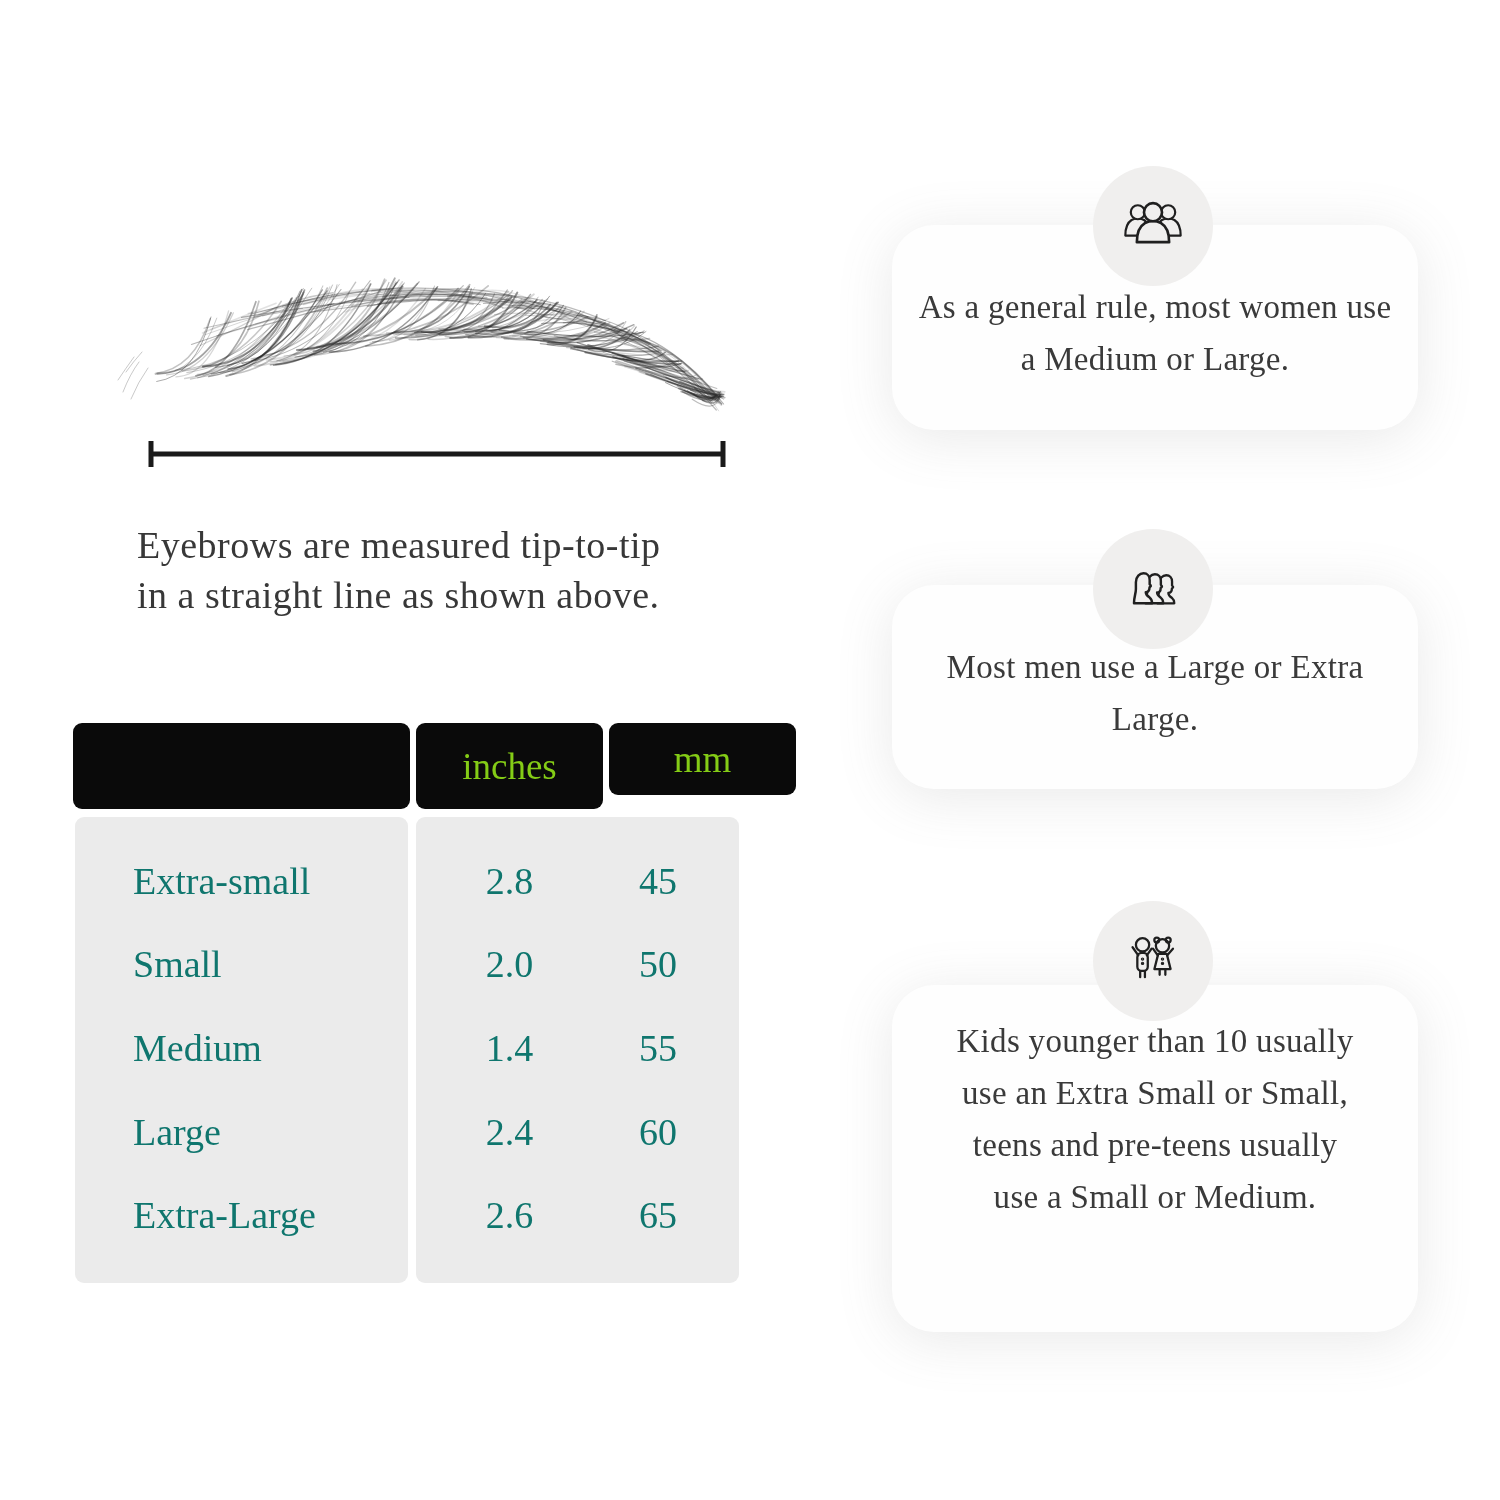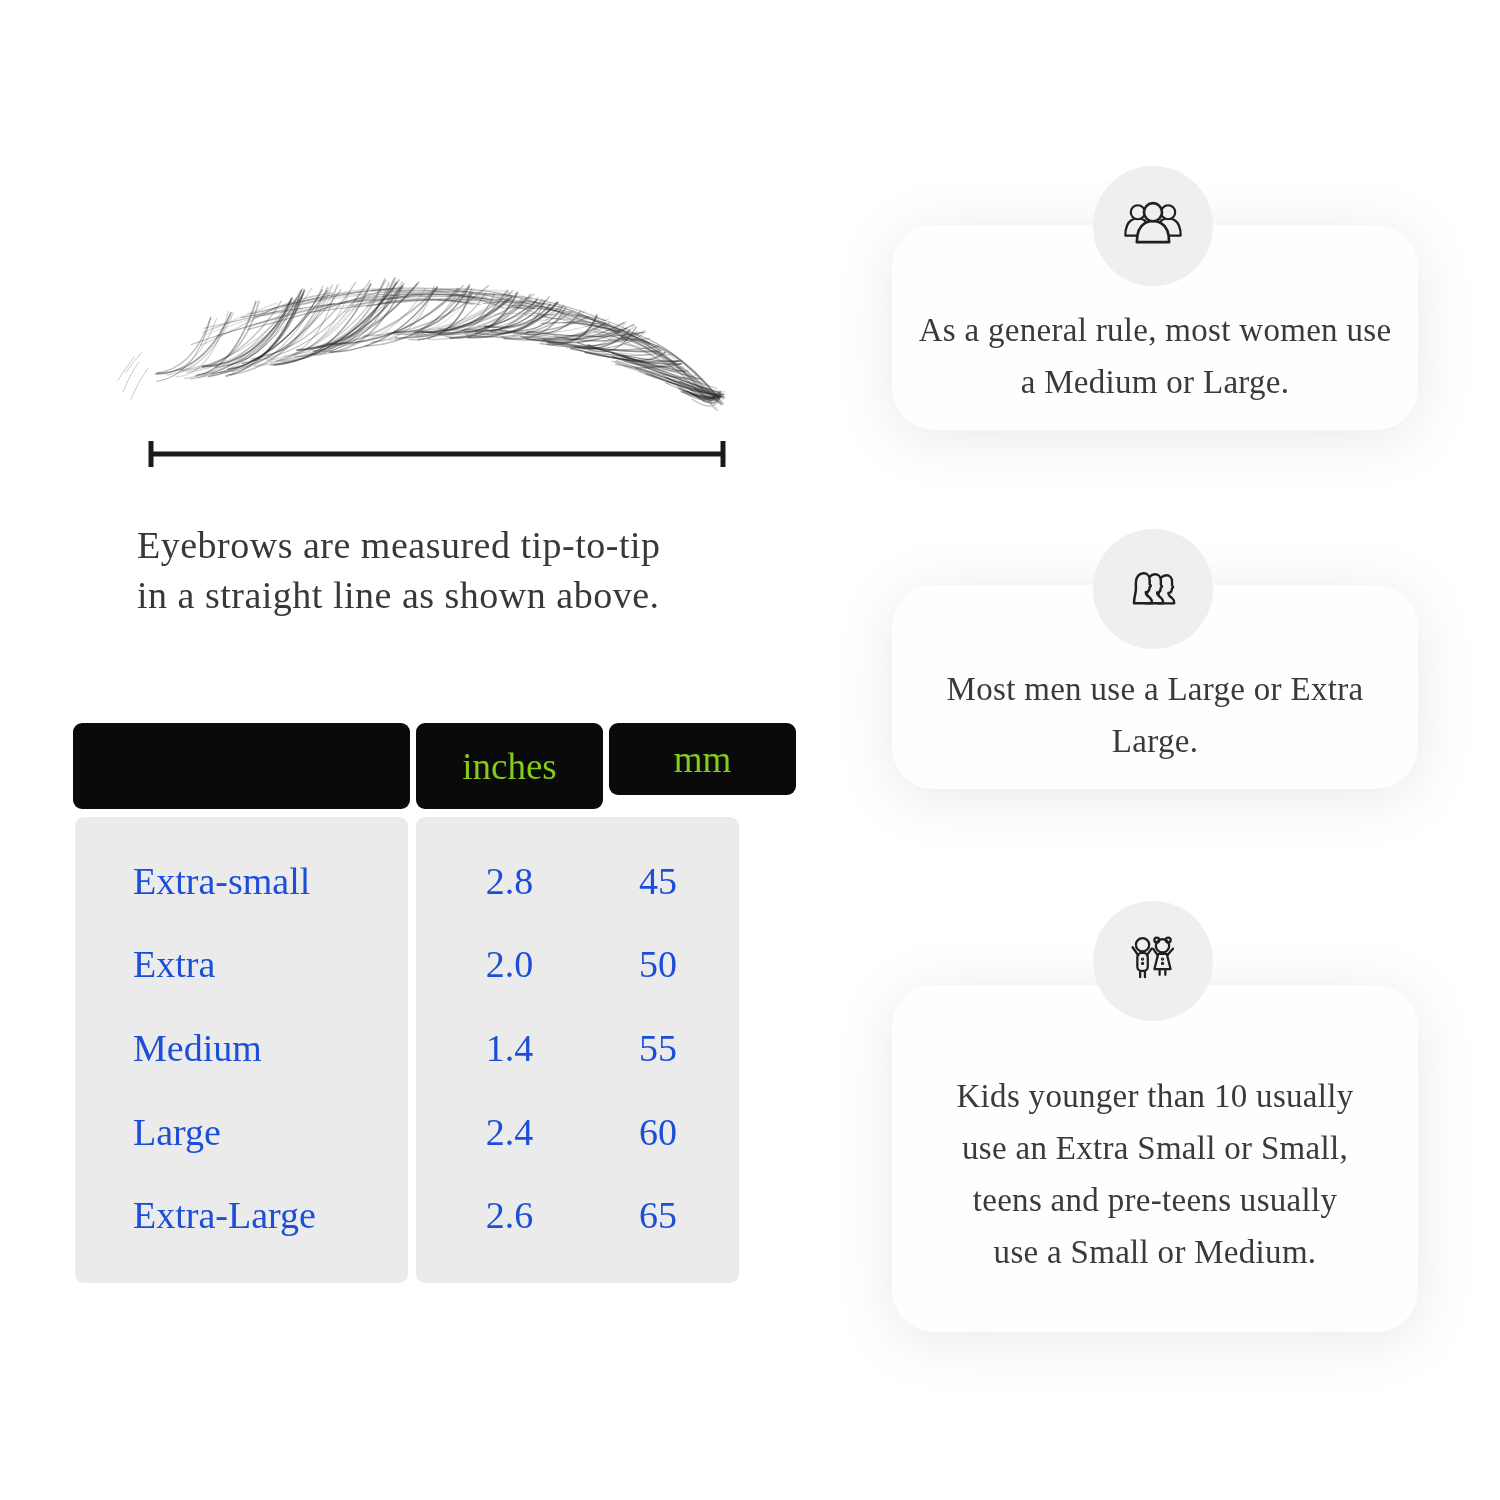--- a/index.html
+++ b/index.html
@@ -18,31 +18,31 @@
     font-size:38px;line-height:50px;color:#383838;letter-spacing:0.5px;
   }
   
   .th{position:absolute;background:#0a0a0a;border-radius:9px;color:#84cc16;
       display:flex;align-items:center;justify-content:center;font-size:37px;}
   .th1{left:73px;top:723px;width:337px;height:86px;}
   .th2{left:416px;top:723px;width:187px;height:86px;}
   .th3{left:609px;top:723px;width:187px;height:72px;}
   .tb{position:absolute;top:817px;height:466px;background:#ebebeb;border-radius:9px;
       display:flex;flex-direction:column;padding:22px 0 26px 0;box-sizing:border-box;
-      font-size:38px;color:#1d4ed8;}
+      font-size:38px;color:#0f766e;}
   .tb1{left:75px;width:333px;}
   .tb2{left:416px;width:187px;}
   .tb3{left:577px;width:162px;}
   .tb .cell{flex:1;display:flex;align-items:center;justify-content:center;}
   .tb1 .cell{justify-content:flex-start;padding-left:58px;}
   
   .card{
     position:absolute;left:892px;width:526px;background:#fefefe;border-radius:42px;
     box-shadow:0 8px 55px rgba(120,120,120,0.16);
-    display:flex;align-items:center;justify-content:center;box-sizing:border-box;
+    display:flex;justify-content:center;box-sizing:border-box;
   }
   .card-1{top:225px;height:205px;padding-top:56px;}
   .card-2{top:585px;height:204px;padding-top:56px;}
   .card-3{top:985px;height:347px;padding-top:30px;}
   .card-text{
     text-align:center;font-size:33px;line-height:52px;color:#3a3a3a;letter-spacing:0.3px;
   }
   .card-1 .card-text{max-width:492px;}
   .card-2 .card-text{max-width:420px;}
   .card-3 .card-text{max-width:412px;}
@@ -319,21 +319,21 @@
     <div>Eyebrows are measured tip-to-tip</div>
     <div>in a straight line as shown above.</div>
   </div>
 
   <div class="th th1"></div>
   <div class="th th2">inches</div>
   <div class="th th3">mm</div>
 
   <div class="tb tb1">
     <div class="cell">Extra-small</div>
-    <div class="cell">Extra</div>
+    <div class="cell">Small</div>
     <div class="cell">Medium</div>
     <div class="cell">Large</div>
     <div class="cell">Extra-Large</div>
   </div>
   <div class="tb tb2">
     <div class="cell">2.8</div>
     <div class="cell">2.0</div>
     <div class="cell">1.4</div>
     <div class="cell">2.4</div>
     <div class="cell">2.6</div>

